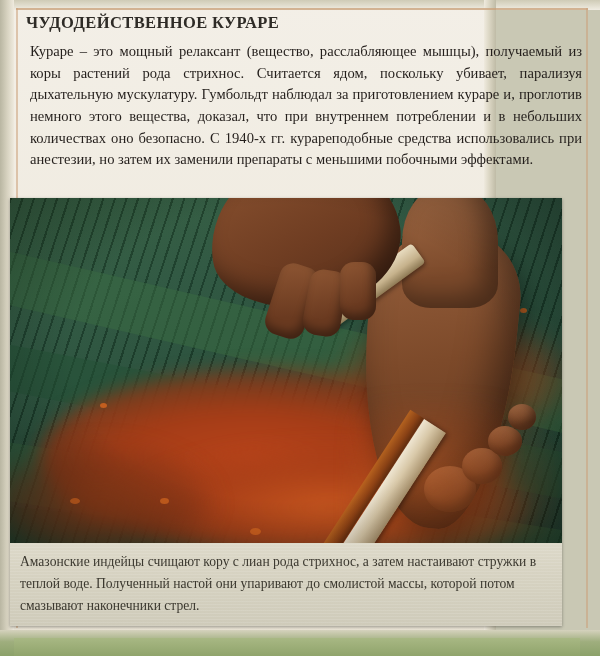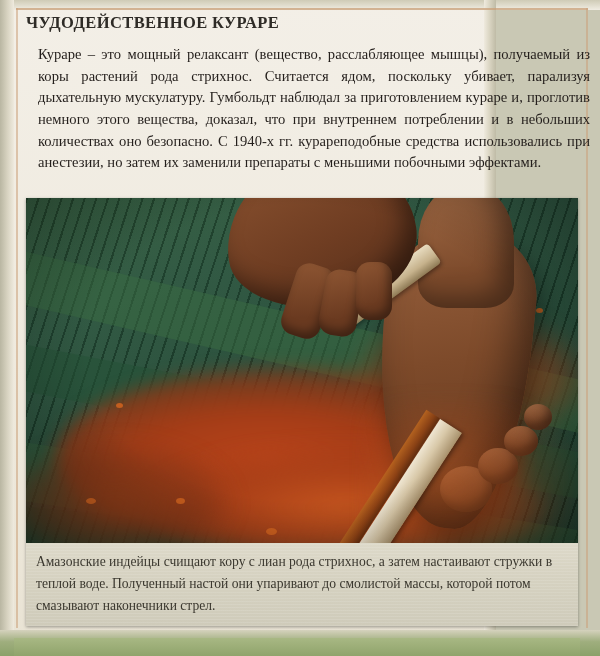--- a/index.html
+++ b/index.html
@@ -109,30 +109,30 @@
     color: #2e2b26;
     margin: 0 0 9px 0;
     line-height: 1.1;
   }
 
   p.body-text {
     font-family: "Liberation Serif", serif;
     font-size: 14.6px;
     line-height: 21.6px;
     color: #241f1c;
-    margin: 12px;
+    margin: 4px;
     text-align: justify;
     text-justify: inter-word;
     width: 552px;
   }
 
   
   .photo-wrap {
     position: absolute;
-    left: 26px;
+    left: 10px;
     top: 198px;
     width: 552px;
     height: 428px;
     overflow: hidden;
     box-shadow: 0 1px 3px rgba(0,0,0,.35);
   }
   .photo {
     position: absolute;
     left: 0; top: 0;
     width: 552px;

